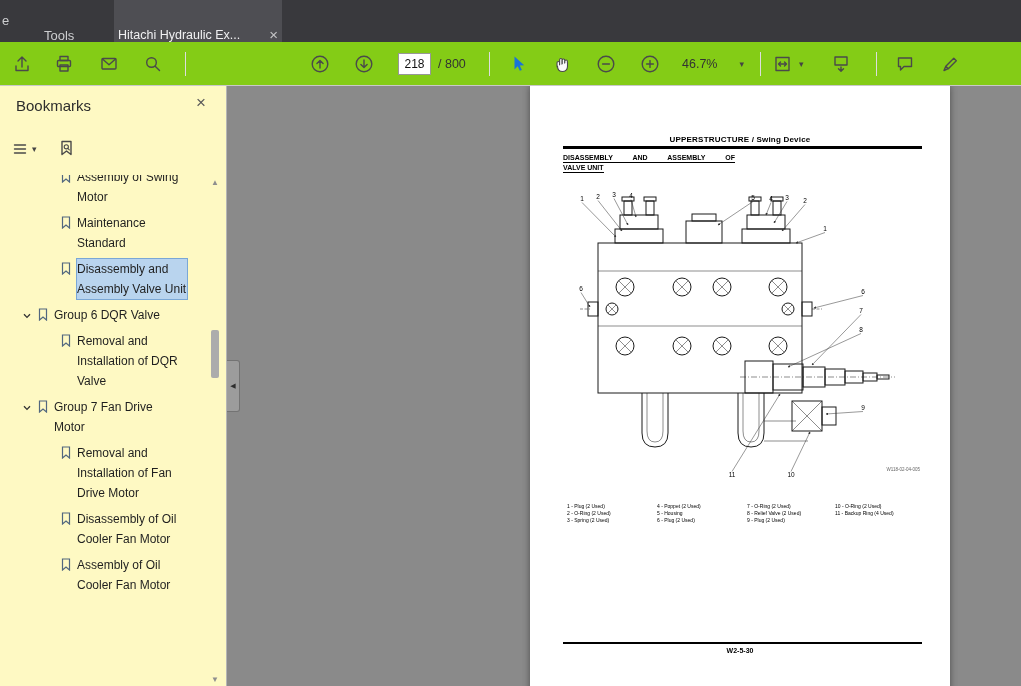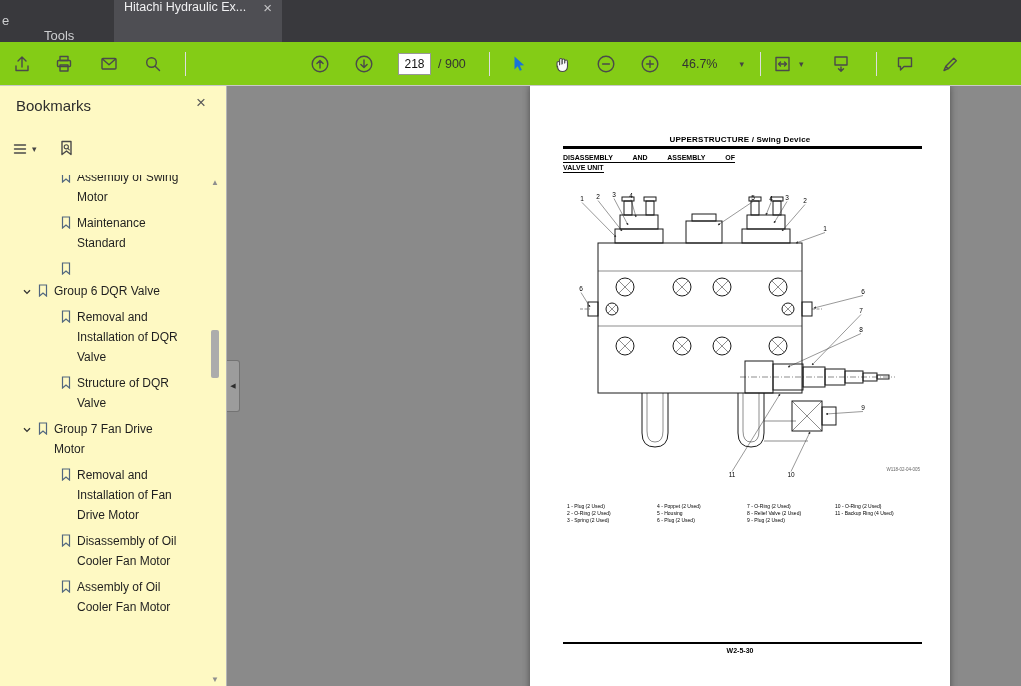--- a/index.html
+++ b/index.html
@@ -4,21 +4,21 @@
 <style>
   * { margin:0; padding:0; box-sizing:border-box; }
   html,body { width:1021px; height:686px; overflow:hidden; }
   body { font-family:"Liberation Sans", sans-serif; background:#8a8a8a; }
   #app { position:relative; width:1021px; height:686px; overflow:hidden; background:#8a8a8a; }
 
   
   .tabbar { position:absolute; left:0; top:0; width:100%; height:42px; background:#39393d; z-index:6; }
   .tab-partial { position:absolute; left:2px; top:0; height:42px; line-height:42px; color:#cdced0; font-size:13px; }
   .tab-tools { position:absolute; left:36px; top:0; height:42px; line-height:42px; color:#cdced0; font-size:13px; padding:15px 8px; }
-  .tab-doc { position:absolute; left:114px; top:0; height:42px; width:168px; background:#4e4e53; display:flex; align-items:flex-start; padding:0 10px; }
+  .tab-doc { position:absolute; left:114px; top:0; height:42px; width:168px; background:#4e4e53; display:flex; align-items:flex-end; padding:0 4px; }
   .tab-doc .title { flex:1; color:#f0f0f2; font-size:12.5px; white-space:nowrap; overflow:hidden; }
   .tab-doc .close { color:#c4c4c6; font-size:15px; margin-left:6px; line-height:1; }
 
   
   .toolbar { position:absolute; left:0; top:42px; width:100%; height:44px; background:#84cc16; border-bottom:1px solid #c9c9c9; z-index:5; }
   .tbtn { position:absolute; top:50%; transform:translateY(-50%); width:30px; height:30px; display:flex; align-items:center; justify-content:center; border-radius:3px; }
   .tbtn svg { display:block; }
   .ticon { stroke:#4a4a4a; fill:none; stroke-width:1.4; stroke-linecap:round; stroke-linejoin:round; }
   .tsep { position:absolute; top:10px; width:1px; height:24px; background:#dddddd; }
   .page-input { position:absolute; left:398px; top:11px; width:33px; height:22px; border:1px solid #979797; background:#fff; font-size:12px; text-align:center; font-family:inherit; color:#111; }
@@ -120,21 +120,21 @@
           <path d="M10,14 V6.6 M6.9,9.6 L10,6.4 L13.1,9.6"></path>
         </svg>
     </div>
     <div class="tbtn" style="left:349px">
       <svg width="20" height="20" class="ticon">
           <circle cx="10" cy="10" r="7.8"></circle>
           <path d="M10,6 V13.4 M6.9,10.4 L10,13.6 L13.1,10.4"></path>
         </svg>
     </div>
     <input class="page-input" value="218" style="">
-    <div class="page-total">/ 900</div>
+    <div class="page-total">/ 800</div>
     <div class="tsep" style="left:489px"></div>
 
     <div class="tbtn" style="left:503px">
       <svg width="20" height="20">
           <path d="M6.5,2.5 L6.5,15.5 L9.7,12.3 L11.8,16.8 L13.9,15.9 L11.8,11.5 L16.2,11.2 Z" fill="#1a73d9" stroke="none"></path>
         </svg>
     </div>
     <div class="tbtn" style="left:548px">
       <svg width="20" height="20">
         <g stroke="#4a4a4a" fill="#fafafa" stroke-width="1.1" stroke-linecap="round" stroke-linejoin="round">
@@ -222,41 +222,36 @@
       <div class="bm-item leaf">
         <svg class="bm-flag" width="12" height="13">
             <path d="M2.5,1 h7 v11 l-3.5,-3 -3.5,3 z" fill="none" stroke="#51677f" stroke-width="1.2"></path>
           </svg>
         <span class="bm-label">Maintenance Standard</span>
       </div>
       <div class="bm-item leaf">
         <svg class="bm-flag" width="12" height="13">
             <path d="M2.5,1 h7 v11 l-3.5,-3 -3.5,3 z" fill="none" stroke="#51677f" stroke-width="1.2"></path>
           </svg>
+        <span class="bm-label sel">Disassembly and Assembly Valve Unit</span>
       </div>
       <div class="bm-item group">
         <svg class="chev" width="10" height="10">
             <path d="M2,3.2 L5,6.4 L8,3.2" stroke="#333" fill="none" stroke-width="1.3"></path>
           </svg>
         <svg class="bm-flag" width="12" height="13">
             <path d="M2.5,1 h7 v11 l-3.5,-3 -3.5,3 z" fill="none" stroke="#51677f" stroke-width="1.2"></path>
           </svg>
         <span class="bm-label">Group 6 DQR Valve</span>
       </div>
       <div class="bm-item leaf">
         <svg class="bm-flag" width="12" height="13">
             <path d="M2.5,1 h7 v11 l-3.5,-3 -3.5,3 z" fill="none" stroke="#51677f" stroke-width="1.2"></path>
           </svg>
         <span class="bm-label">Removal and Installation of DQR Valve</span>
-      </div>
-      <div class="bm-item leaf">
-        <svg class="bm-flag" width="12" height="13">
-            <path d="M2.5,1 h7 v11 l-3.5,-3 -3.5,3 z" fill="none" stroke="#51677f" stroke-width="1.2"></path>
-          </svg>
-        <span class="bm-label">Structure of DQR Valve</span>
       </div>
       <div class="bm-item group">
         <svg class="chev" width="10" height="10">
             <path d="M2,3.2 L5,6.4 L8,3.2" stroke="#333" fill="none" stroke-width="1.3"></path>
           </svg>
         <svg class="bm-flag" width="12" height="13">
             <path d="M2.5,1 h7 v11 l-3.5,-3 -3.5,3 z" fill="none" stroke="#51677f" stroke-width="1.2"></path>
           </svg>
         <span class="bm-label">Group 7 Fan Drive Motor</span>
       </div>

